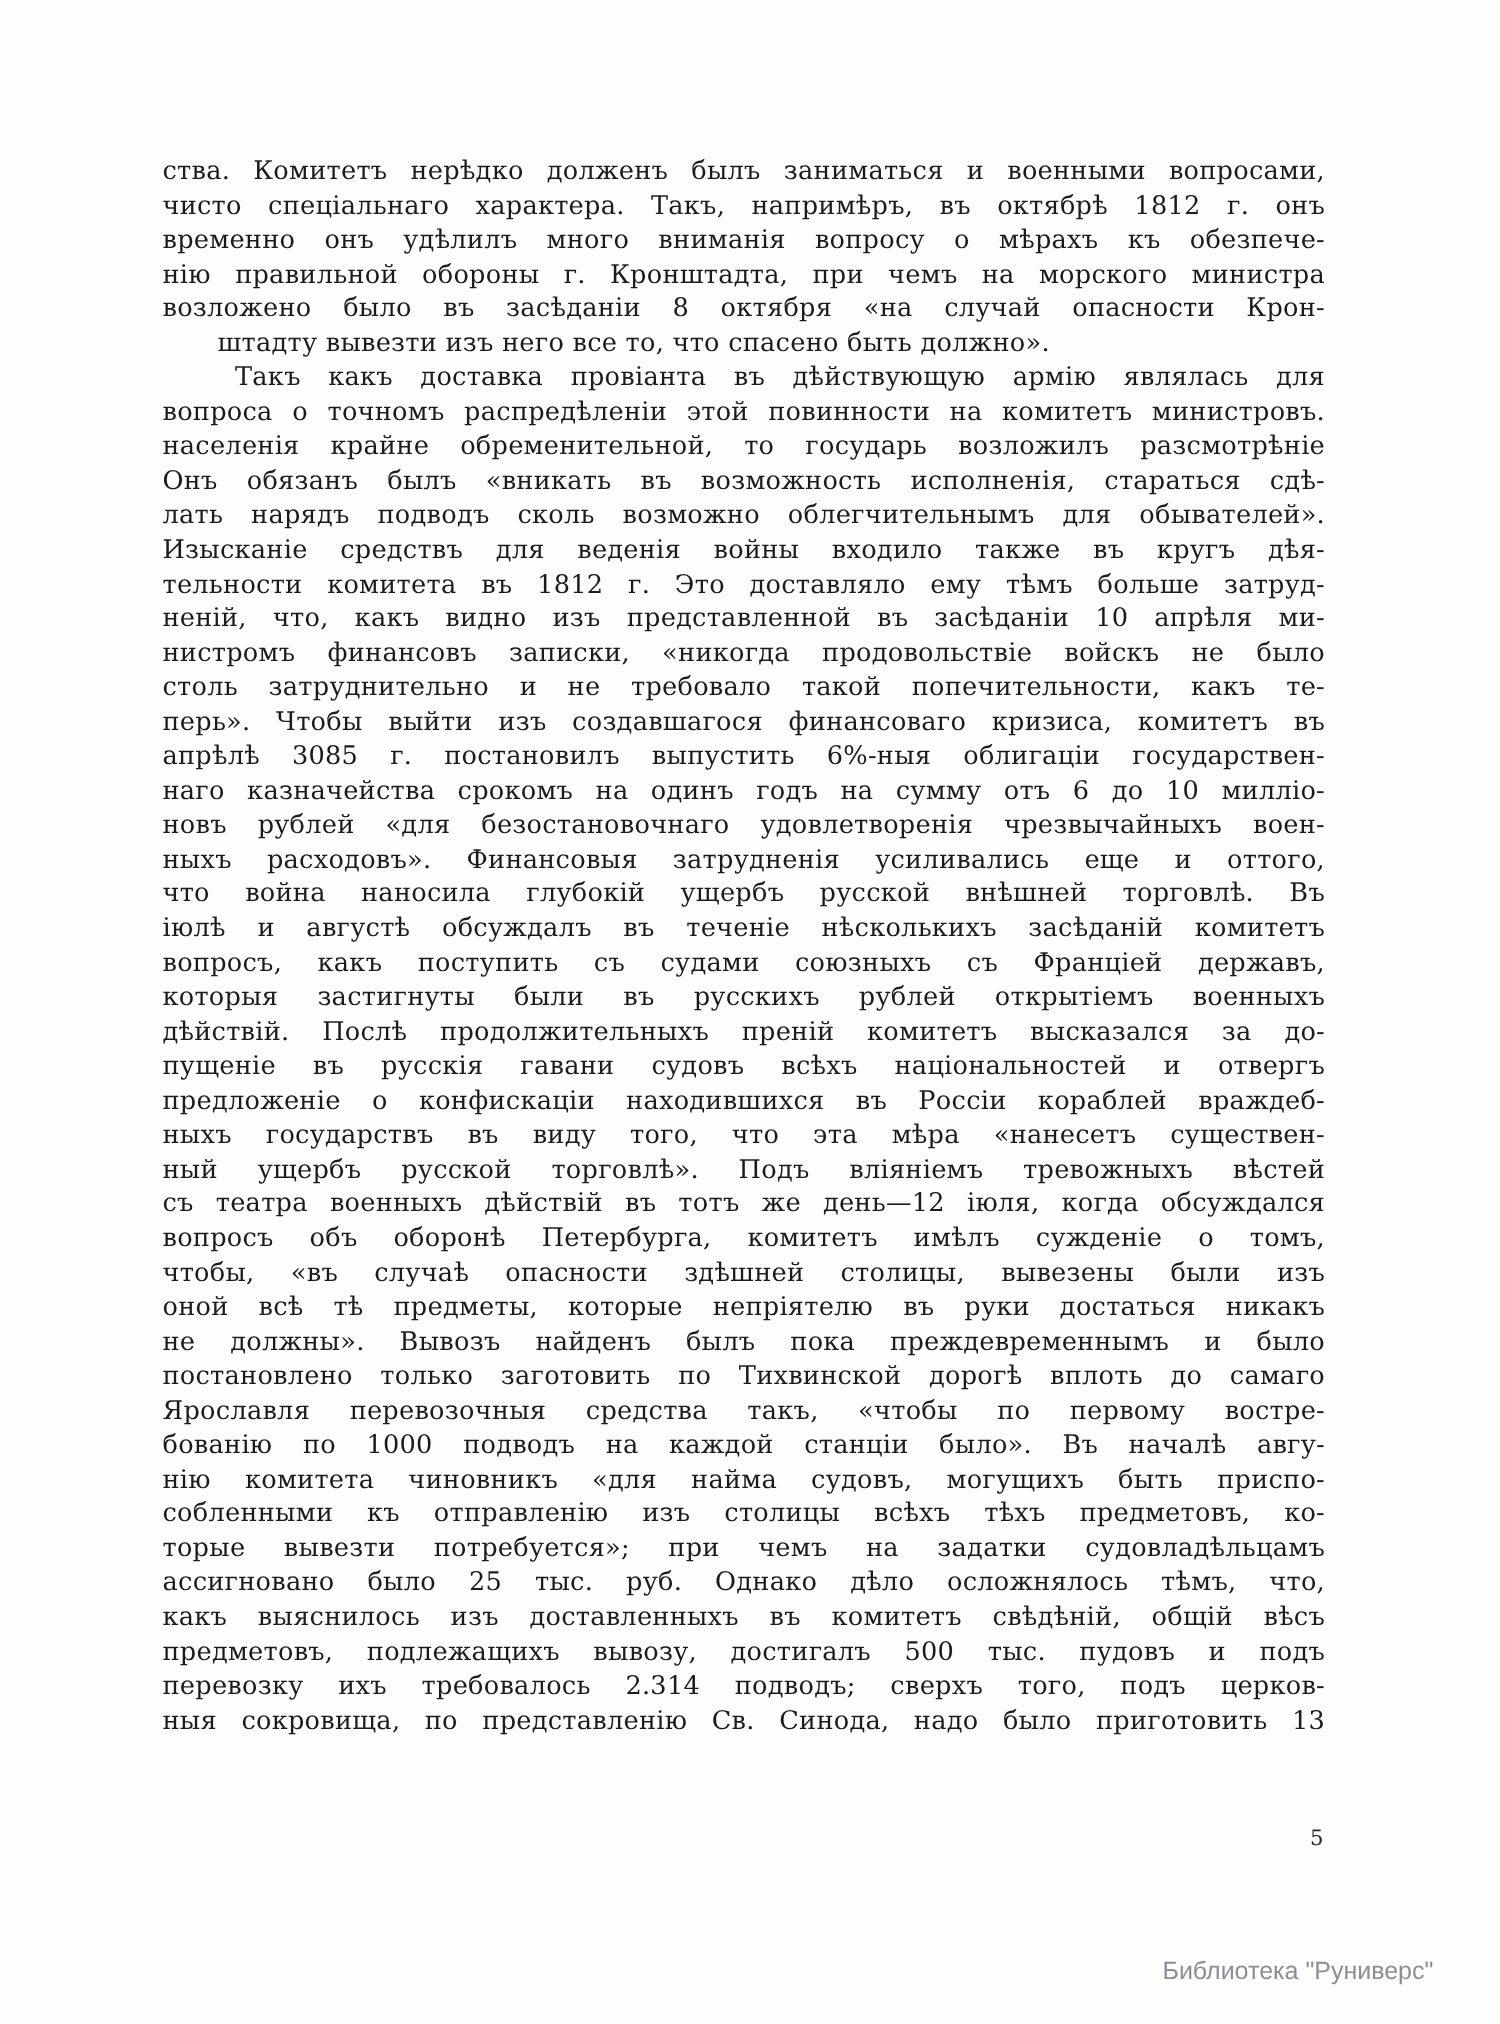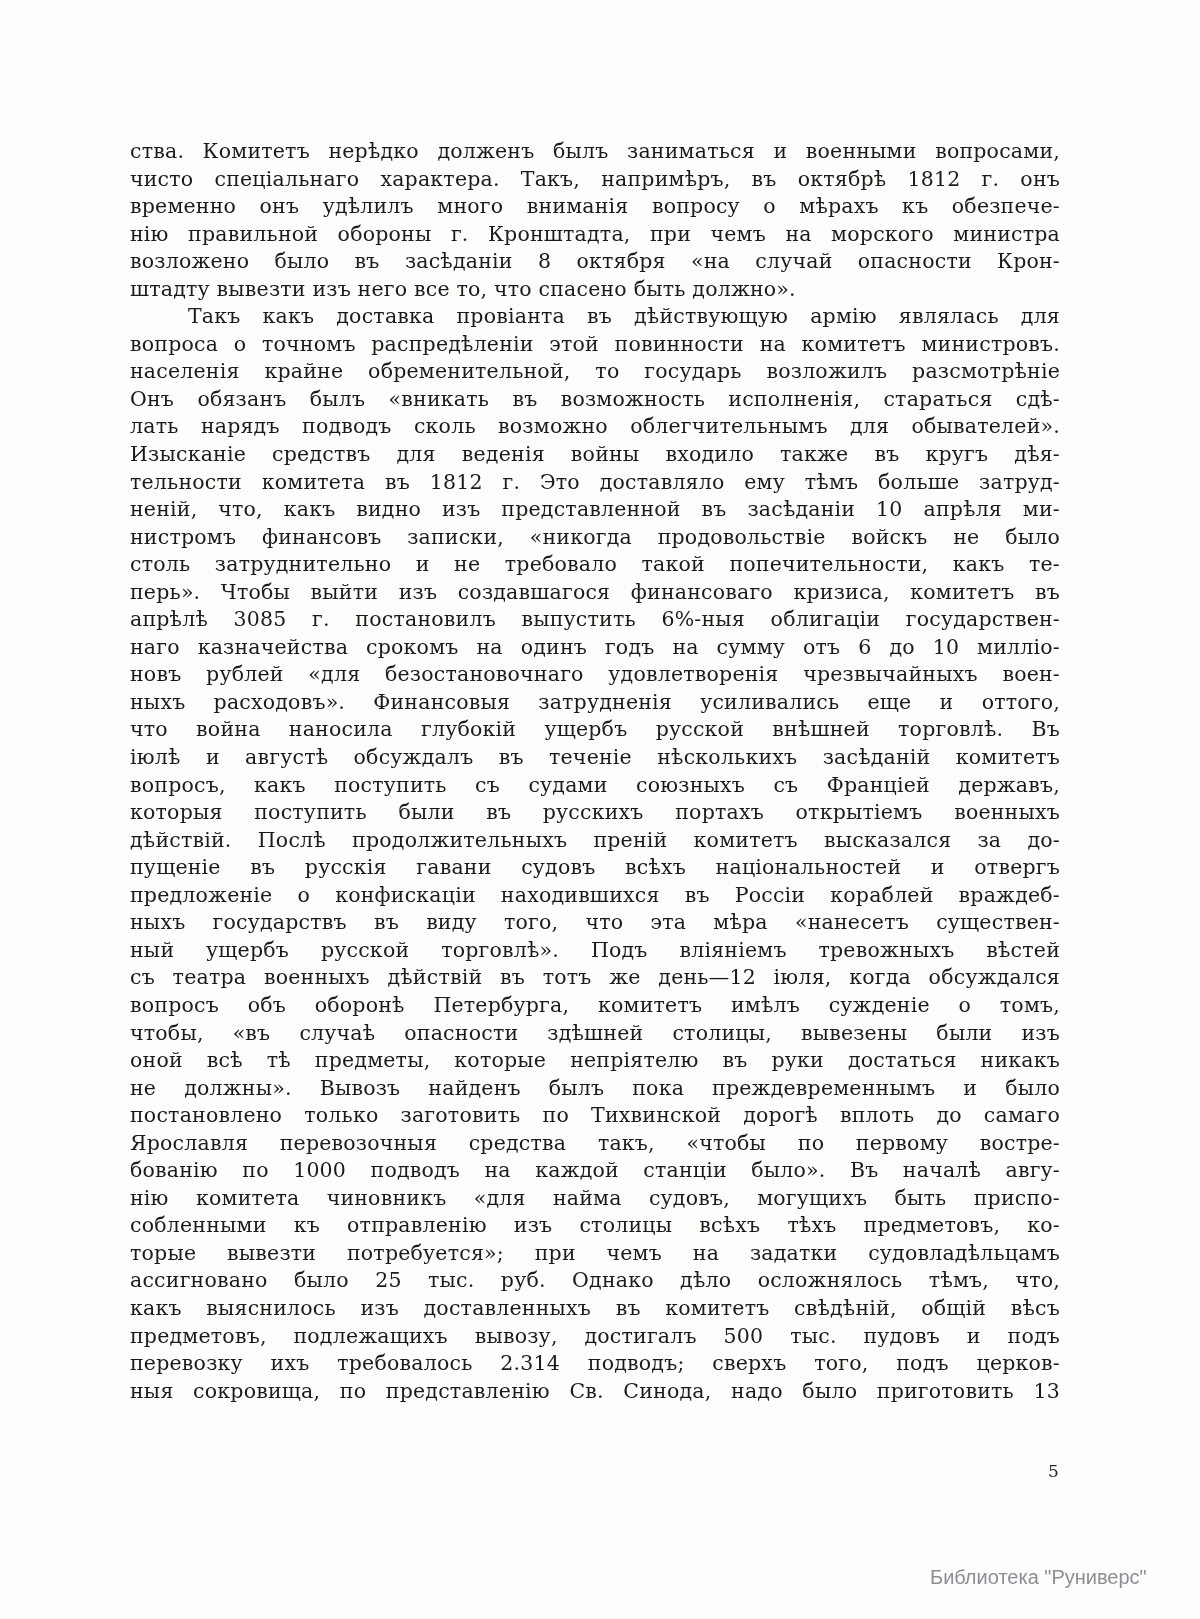--- a/index.html
+++ b/index.html
@@ -11,40 +11,41 @@
     position: relative;
     width: 1200px;
     height: 1619px;
     background: #fdfdfb;
     overflow: hidden;
     font-family: "DejaVu Serif", serif;
   }
   .text-column {
     position: absolute;
     left: 130px;
-    top: 138px;
+    top: 123px;
     width: 930px;
     color: #1d1b18;
   }
   .text-line {
     font-size: 20.5px;
     line-height: 27.55px;
     height: 27.55px;
     text-align: justify;
     text-align-last: justify;
     overflow: hidden;
     white-space: normal;
     letter-spacing: 0.2px;
   }
   .text-line.indented {
     text-indent: 58px;
   }
   .text-line.last {
     text-align: left;
     text-align-last: left;
+    margin-left: 44px;
   }
   .page-number {
     position: absolute;
     left: 1048px;
     top: 1461px;
     font-size: 17px;
     color: #2a2825;
     font-family: "DejaVu Serif", serif;
   }
   .watermark {
@@ -80,21 +81,21 @@
       <div class="text-line">нистромъ финансовъ записки, «никогда продовольствіе войскъ не было</div>
       <div class="text-line">столь затруднительно и не требовало такой попечительности, какъ те-</div>
       <div class="text-line">перь». Чтобы выйти изъ создавшагося финансоваго кризиса, комитетъ въ</div>
       <div class="text-line">апрѣлѣ 3085 г. постановилъ выпустить 6%-ныя облигаціи государствен-</div>
       <div class="text-line">наго казначейства срокомъ на одинъ годъ на сумму отъ 6 до 10 милліо-</div>
       <div class="text-line">новъ рублей «для безостановочнаго удовлетворенія чрезвычайныхъ воен-</div>
       <div class="text-line">ныхъ расходовъ». Финансовыя затрудненія усиливались еще и оттого,</div>
       <div class="text-line">что война наносила глубокій ущербъ русской внѣшней торговлѣ. Въ</div>
       <div class="text-line">іюлѣ и августѣ обсуждалъ въ теченіе нѣсколькихъ засѣданій комитетъ</div>
       <div class="text-line">вопросъ, какъ поступить съ судами союзныхъ съ Франціей державъ,</div>
-      <div class="text-line">которыя поступить были въ русскихъ портахъ открытіемъ военныхъ</div>
+      <div class="text-line">которыя застигнуты были въ русскихъ рублей открытіемъ военныхъ</div>
       <div class="text-line">дѣйствій. Послѣ продолжительныхъ преній комитетъ высказался за до-</div>
       <div class="text-line">пущеніе въ русскія гавани судовъ всѣхъ національностей и отвергъ</div>
       <div class="text-line">предложеніе о конфискаціи находившихся въ Россіи кораблей враждеб-</div>
       <div class="text-line">ныхъ государствъ въ виду того, что эта мѣра «нанесетъ существен-</div>
       <div class="text-line">ный ущербъ русской торговлѣ». Подъ вліяніемъ тревожныхъ вѣстей</div>
       <div class="text-line">съ театра военныхъ дѣйствій въ тотъ же день—12 іюля, когда обсуждался</div>
       <div class="text-line">вопросъ объ оборонѣ Петербурга, комитетъ имѣлъ сужденіе о томъ,</div>
       <div class="text-line">чтобы, «въ случаѣ опасности здѣшней столицы, вывезены были изъ</div>
       <div class="text-line">оной всѣ тѣ предметы, которые непріятелю въ руки достаться никакъ</div>
       <div class="text-line">не должны». Вывозъ найденъ былъ пока преждевременнымъ и было</div>

